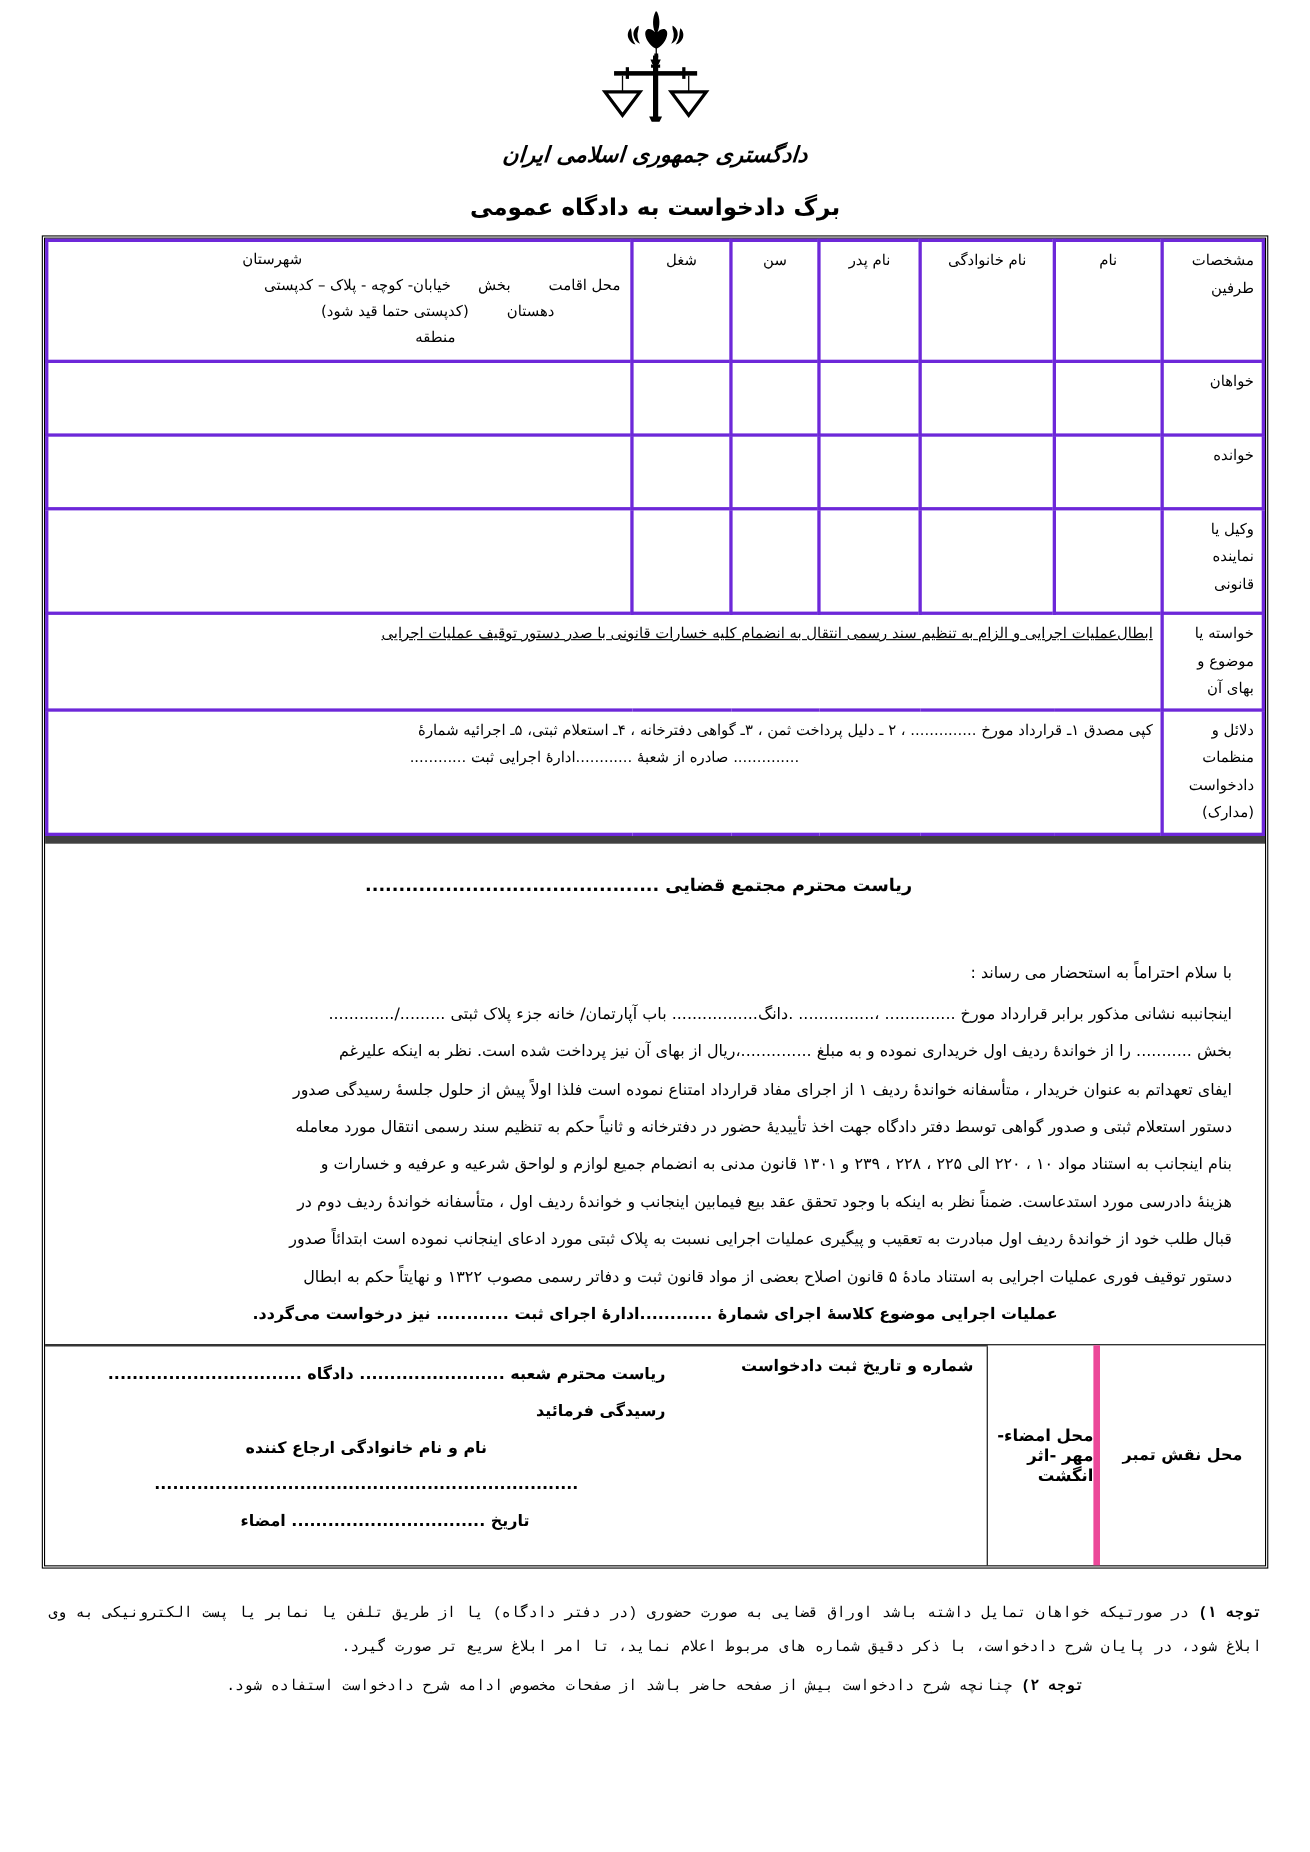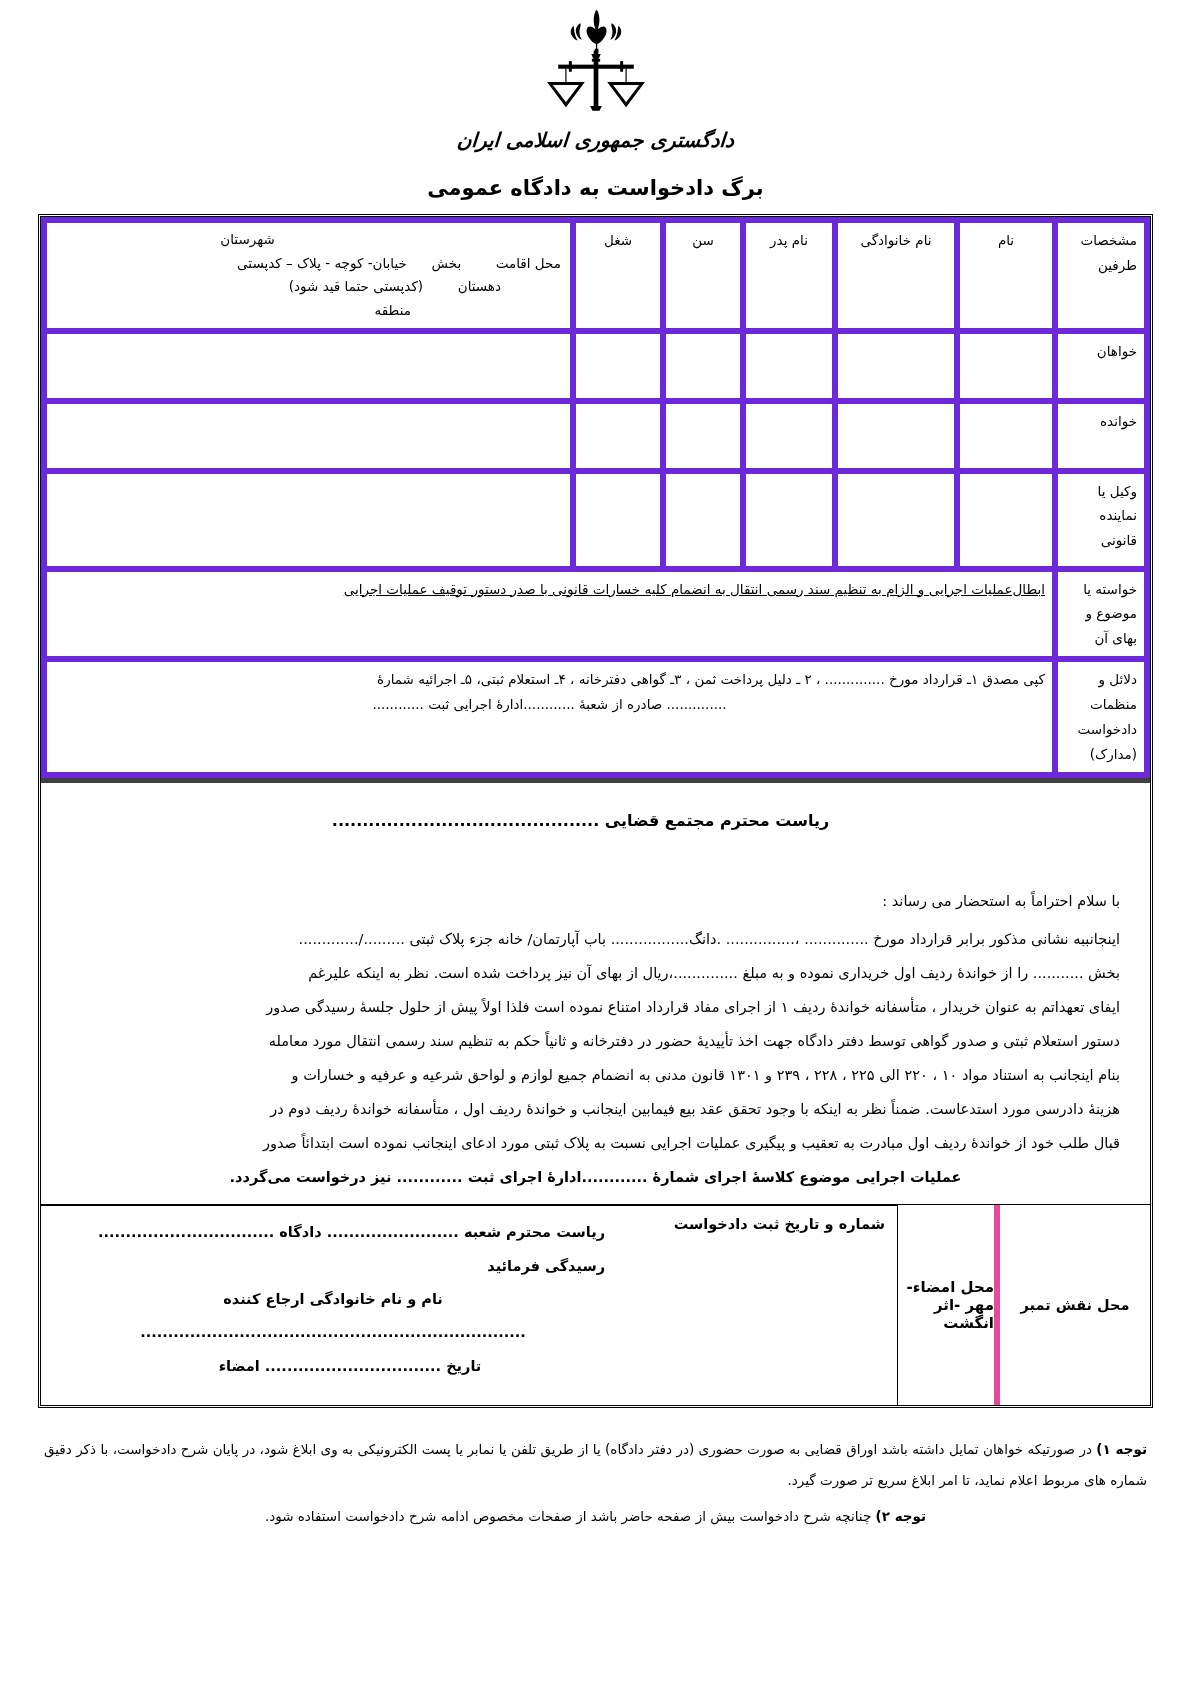--- a/index.html
+++ b/index.html
@@ -59,21 +59,21 @@
     border: 3px double #000;
     border-collapse: separate;
   }
   table.maintable {
     width: 100%;
     border-collapse: collapse;
     table-layout: fixed;
     font-size: 13.5px;
   }
   table.maintable td {
-    border: 6px solid #6d28d9;
+    border: 3px solid #6d28d9;
     vertical-align: top;
     padding: 5px 7px;
     line-height: 1.85;
   }
   
   col.c-label   { width: 92px; }
   col.c-name    { width: 98px; }
   col.c-family  { width: 122px; }
   col.c-father  { width: 92px; }
   col.c-age     { width: 80px; }
@@ -115,21 +115,21 @@
 
   td.wide {
     text-align: right;
     line-height: 2.0;
   }
   .subject-cell { height: 74px; text-decoration: underline; }
   .docs-cell { height: 96px; }
 
   
   .bodybox {
-    border-top: 5px solid #404040;
+    border-top: 7px solid #404040;
     padding: 14px 30px 10px 30px;
     font-size: 14.5px;
     line-height: 2.25;
     text-align: justify;
   }
   .addressee {
     font-weight: bold;
     font-size: 16px;
     text-align: center;
     margin: 6px 0 0 0;
@@ -210,20 +210,21 @@
 
   
   .notes {
     margin: 26px 44px 0 44px;
     font-size: 13.5px;
     line-height: 2.3;
     text-align: justify;
   }
   .notes .note {
     margin-bottom: 4px;
+    font-family: Liberation Mono, monospace;
   }
   .notes b { font-weight: bold; }
   .note-1 { text-align: justify; }
   .note-2 { text-align: center; }
 </style>
 </head>
 <body>
 
 <div class="page">
 
@@ -350,20 +351,21 @@
       <div class="addressee">ریاست محترم مجتمع قضایی ............................................</div>
       <div class="salutation">با سلام احتراماً به استحضار می رساند :</div>
       <div class="para">
         <p>اینجانببه نشانی مذکور برابر قرارداد مورخ .............. ،............... .دانگ................. باب  آپارتمان/ خانه جزء پلاک ثبتی ........./.............</p>
         <p>بخش ........... را از خواندۀ ردیف اول خریداری نموده و به مبلغ   ..............،ریال از بهای آن نیز پرداخت شده است. نظر به اینکه علیرغم</p>
         <p>ایفای تعهداتم به عنوان خریدار ، متأسفانه خواندۀ ردیف ۱ از اجرای مفاد قرارداد امتناع نموده است فلذا اولاً پیش از حلول جلسۀ رسیدگی صدور</p>
         <p>دستور استعلام ثبتی و صدور گواهی توسط دفتر دادگاه جهت اخذ تأییدیۀ حضور در دفترخانه و ثانیاً حکم به تنظیم سند رسمی انتقال مورد معامله</p>
         <p>بنام اینجانب به استناد مواد ۱۰ ، ۲۲۰ الی ۲۲۵ ، ۲۲۸ ، ۲۳۹ و ۱۳۰۱ قانون مدنی به انضمام جمیع لوازم و لواحق شرعیه و عرفیه و خسارات و</p>
         <p>هزینۀ دادرسی مورد استدعاست. ضمناً نظر به اینکه با وجود تحقق عقد بیع فیمابین اینجانب و خواندۀ ردیف اول ، متأسفانه خواندۀ ردیف دوم در</p>
         <p>قبال طلب خود از خواندۀ ردیف اول مبادرت به تعقیب و پیگیری عملیات اجرایی نسبت به پلاک ثبتی مورد ادعای اینجانب نموده است ابتدائاً صدور</p>
+        <p>دستور توقیف فوری عملیات اجرایی به استناد مادۀ ۵ قانون اصلاح بعضی از مواد قانون ثبت و دفاتر رسمی مصوب ۱۳۲۲ و نهایتاً حکم به ابطال</p>
         <p class="lastline" style="text-align:center;">عملیات اجرایی موضوع کلاسۀ اجرای شمارۀ ............ادارۀ اجرای ثبت ............ نیز درخواست می‌گردد.</p>
       </div>
     </div>
 
     <div class="footer-wrap">
       <div class="stamp-box">محل نقش تمبر</div>
       <div class="sig-area">
         <div class="sig-top">محل امضاء- مهر -اثر انگشت</div>
         <div class="sig-bottom">
           <div class="regbox">شماره و تاریخ ثبت دادخواست</div>

